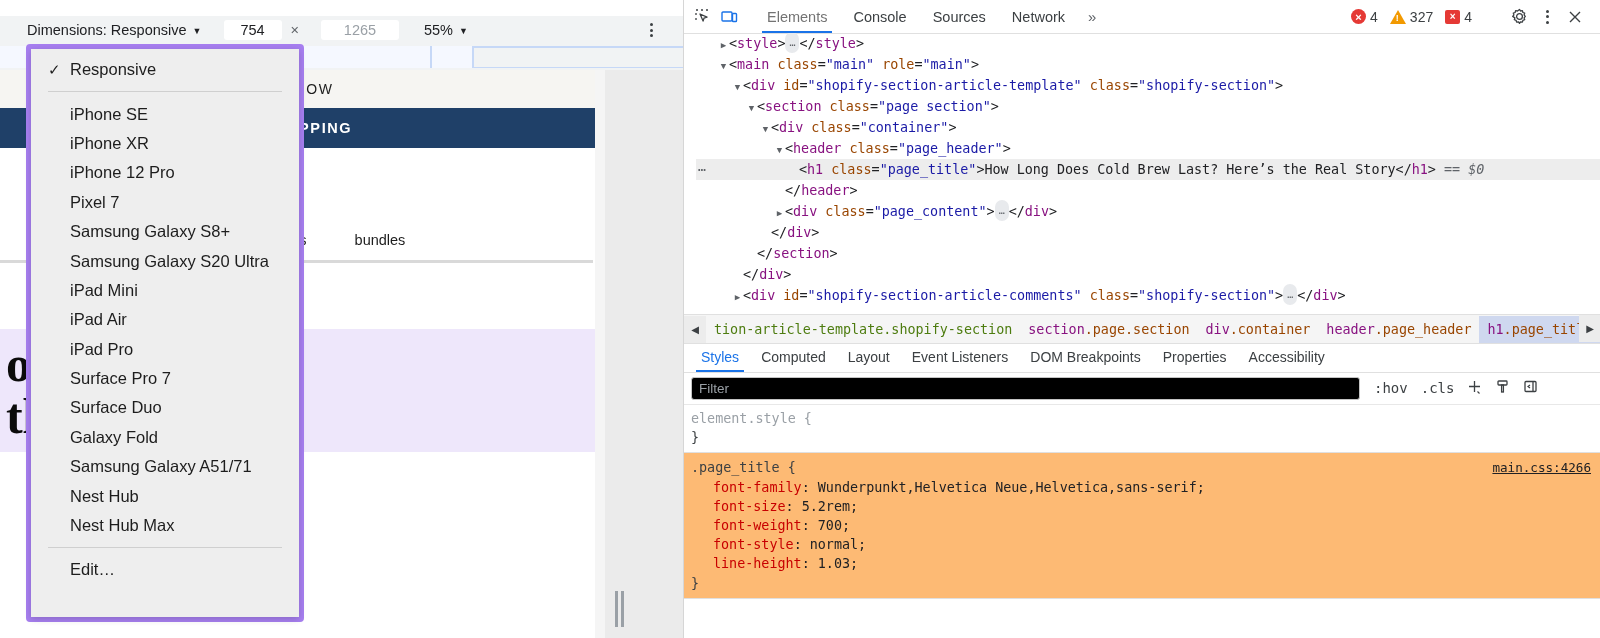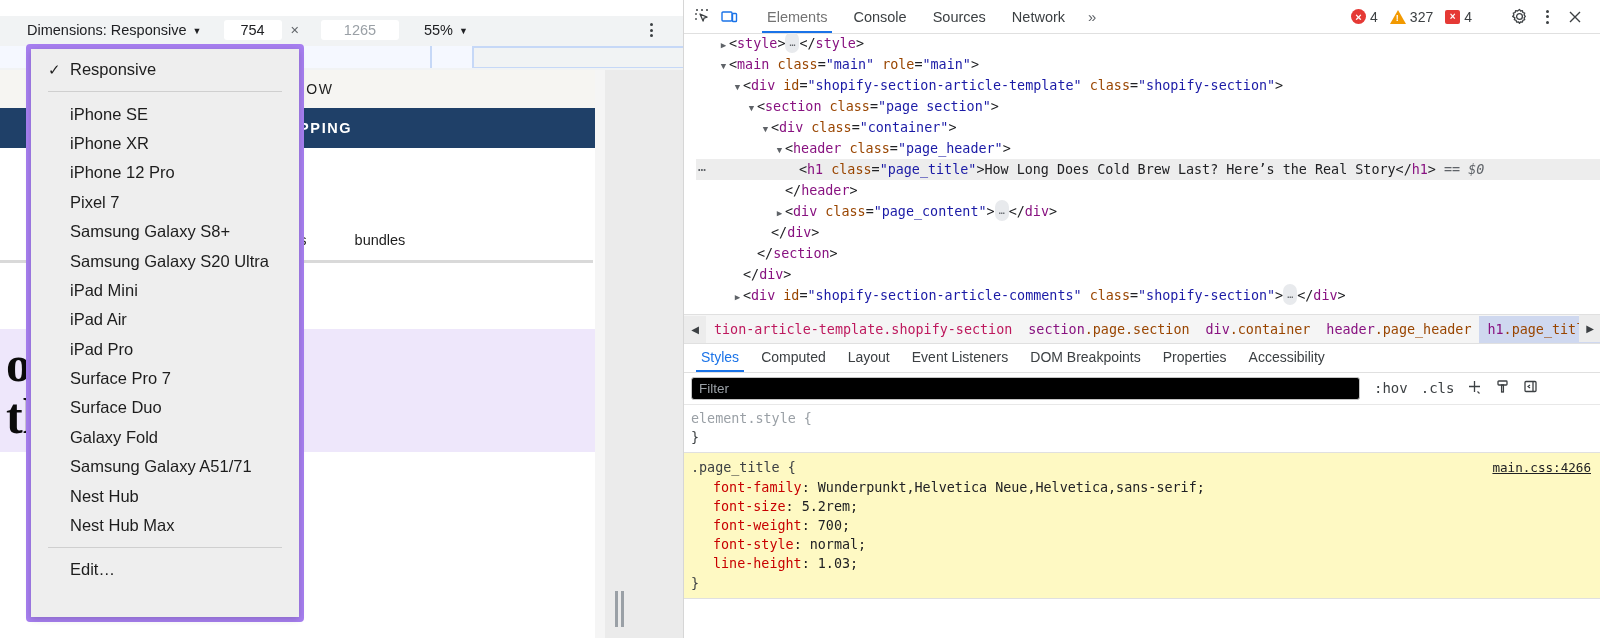--- a/index.html
+++ b/index.html
@@ -142,21 +142,21 @@
   .finput{margin-left:7px;width:660px;height:21px;background:#000000;border:1px solid #c4c4c4;border-radius:3px;
     display:flex;align-items:center;padding-left:7px;font-size:13.5px;color:#9aa0a6;}
   .ftool{display:flex;align-items:center;gap:13px;margin-left:14px;font-size:14px;color:#3c4043;
     font-family:"DejaVu Sans Mono", monospace;}
   .ftool .icn{font-family:"Liberation Sans",sans-serif;}
 
   
   .rules{position:absolute;left:0;top:404px;width:917px;height:234px;overflow:hidden;
     font-family:"DejaVu Sans Mono", monospace;font-size:13.4px;line-height:19.2px;}
   .rule{padding:5px 0 5px 7px;position:relative;}
-  .rule.bordered{border-top:1px solid #e0e0e0;border-bottom:1px solid #e0e0e0;background:#fef9c3;}
+  .rule.bordered{border-top:1px solid #e0e0e0;border-bottom:1px solid #e0e0e0;background:#fdba74;}
   .rsel{color:#3c4043;}
   .rsel.grey{color:#9aa0a6;}
   .prop{color:#c80000;padding-left:22px;display:block;}
   .pval{color:#202124;}
   .src{position:absolute;right:10px;top:5px;font-size:12.6px;color:#202124;text-decoration:underline;}
   .brace{color:#3c4043;}
 </style>
 </head>
 <body>
 
@@ -357,21 +357,21 @@
         <div class="dnode"><span style="display: inline-block; width: 70px;"></span><span class="tw r"></span><span class="">&lt;</span><span class="tg">div</span><span class=""> </span><span class="at">class</span><span class="">=</span><span class="av">"page_content"</span><span class="">&gt;</span><span class="dots">…</span><span class="">&lt;/</span><span class="tg">div</span><span class="">&gt;</span></div>
         <div class="dnode"><span style="display: inline-block; width: 56px;"></span><span class="tw e"></span><span class="">&lt;/</span><span class="tg">div</span><span class="">&gt;</span></div>
         <div class="dnode"><span style="display: inline-block; width: 42px;"></span><span class="tw e"></span><span class="">&lt;/</span><span class="tg">section</span><span class="">&gt;</span></div>
         <div class="dnode"><span style="display: inline-block; width: 28px;"></span><span class="tw e"></span><span class="">&lt;/</span><span class="tg">div</span><span class="">&gt;</span></div>
         <div class="dnode"><span style="display: inline-block; width: 28px;"></span><span class="tw r"></span><span class="">&lt;</span><span class="tg">div</span><span class=""> </span><span class="at">id</span><span class="">=</span><span class="av">"shopify-section-article-comments"</span><span class=""> </span><span class="at">class</span><span class="">=</span><span class="av">"shopify-section"</span><span class="">&gt;</span><span class="dots">…</span><span class="">&lt;/</span><span class="tg">div</span><span class="">&gt;</span></div>
       </div>
 
     <div class="crumbs" id="breadcrumb">
         <div class="cr-arrow">◀</div>
         <div class="crumb">
-          <span class="cr-tag" style="color: #be185d;">tion-article-template.shopify-section</span>
+          <span class="cr-tag" style="color: #4d7c0f;">tion-article-template.shopify-section</span>
         </div>
         <div class="crumb">
           <span class="cr-tag">section</span>
           <span class="cr-cls">.page.section</span>
         </div>
         <div class="crumb">
           <span class="cr-tag">div</span>
           <span class="cr-cls">.container</span>
         </div>
         <div class="crumb">

